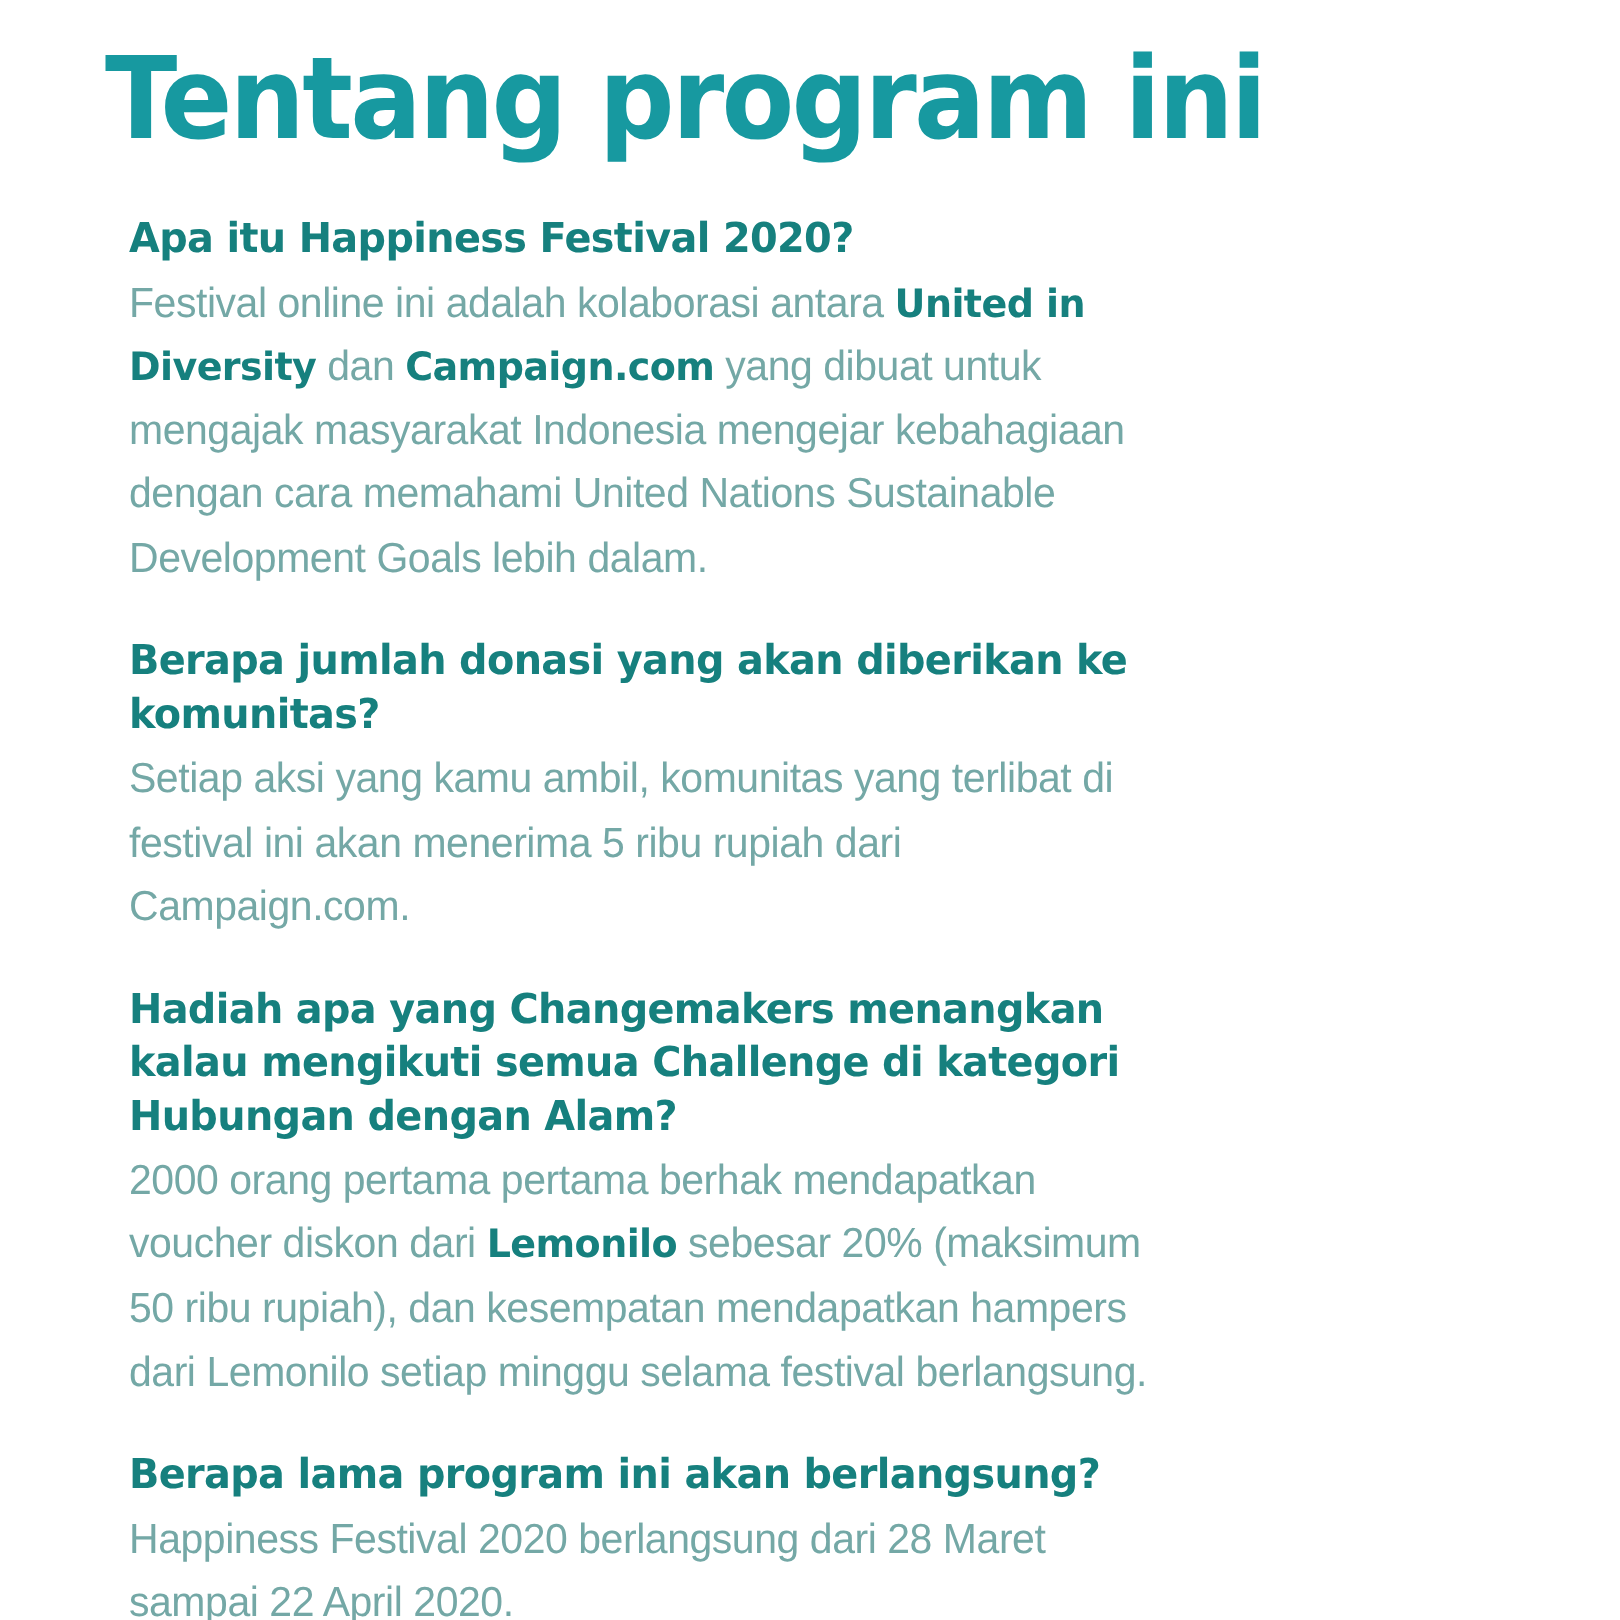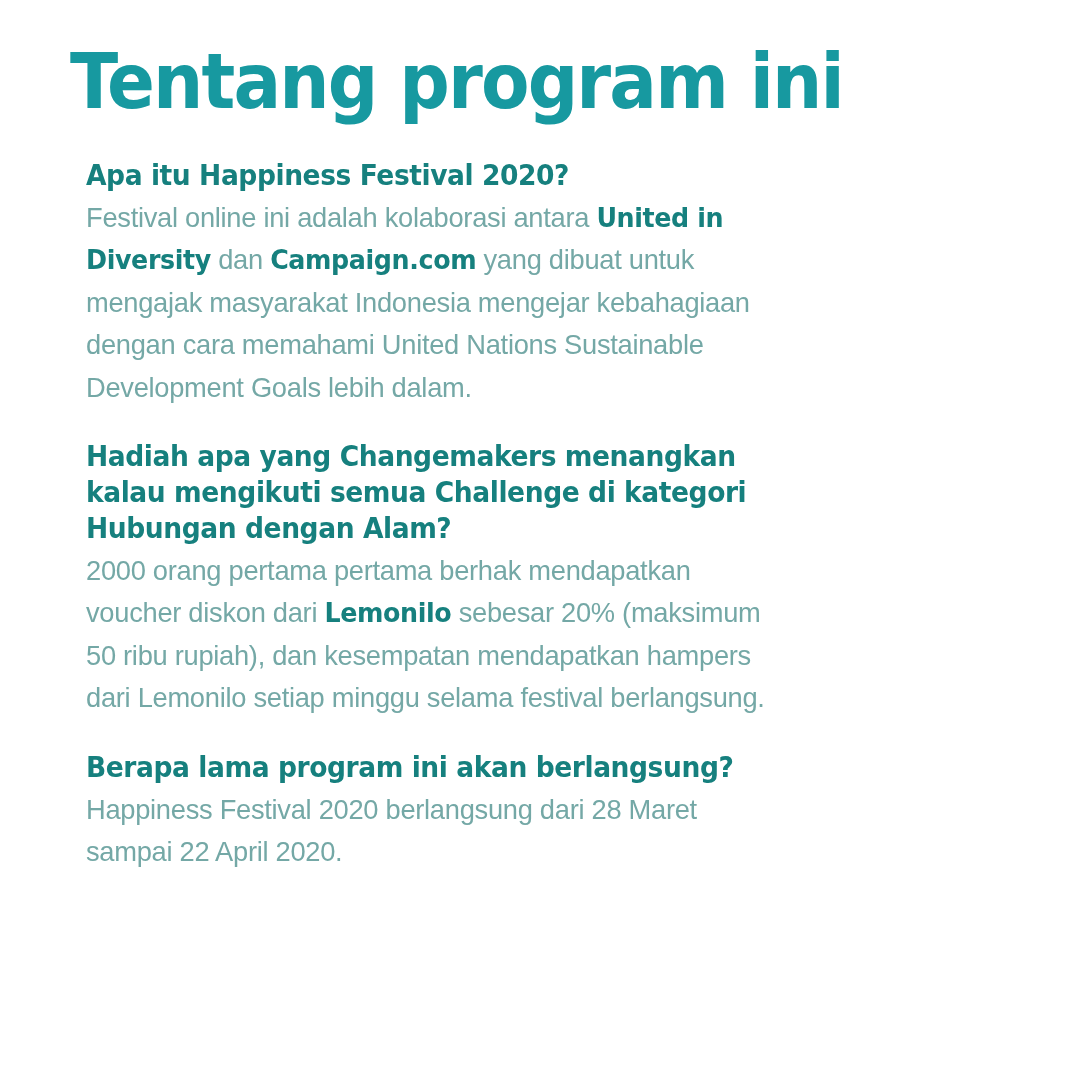--- a/index.html
+++ b/index.html
@@ -13,21 +13,21 @@
     font-family: "Liberation Sans", sans-serif;
     -webkit-font-smoothing: antialiased;
     overflow: hidden;
   }
 
   .page {
     position: relative;
     width: 864px;
     height: 1080px;
     box-sizing: border-box;
-    padding: 44px 66px 0 70px;
+    padding: 28px 66px 0 70px;
     background: #ffffff;
   }
 
   .page-title {
     font-family: "DejaVu Sans", sans-serif;
     font-weight: 700;
     font-size: 76px;
     line-height: 1.0;
     letter-spacing: -2.0px;
     color: #1799A0;
@@ -90,20 +90,24 @@
 
   <h1 class="page-title">Tentang program ini</h1>
 
   <div class="faq-list">
 
     <section class="faq-item">
       <h2 class="faq-question">Apa itu Happiness Festival 2020?</h2>
       <p class="faq-answer">Festival online ini adalah kolaborasi antara <b>United in Diversity</b> dan <b>Campaign.com</b> yang dibuat untuk mengajak masyarakat Indonesia mengejar kebahagiaan dengan cara memahami United Nations Sustainable Development Goals lebih dalam.</p>
     </section>
 
+    <section class="faq-item">
+      <h2 class="faq-question">Berapa jumlah donasi yang akan diberikan ke komunitas?</h2>
+      <p class="faq-answer">Setiap aksi yang kamu ambil, komunitas yang terlibat di festival ini akan menerima 5 ribu rupiah dari Campaign.com.</p>
+    </section>
 
     <section class="faq-item">
       <h2 class="faq-question">Hadiah apa yang Changemakers menangkan kalau mengikuti semua Challenge di kategori Hubungan dengan Alam?</h2>
       <p class="faq-answer">2000 orang pertama pertama berhak mendapatkan voucher diskon dari <b>Lemonilo</b> sebesar 20% (maksimum 50 ribu rupiah), dan kesempatan mendapatkan hampers dari Lemonilo setiap minggu selama festival berlangsung.</p>
     </section>
 
     <section class="faq-item">
       <h2 class="faq-question">Berapa lama program ini akan berlangsung?</h2>
       <p class="faq-answer">Happiness Festival 2020 berlangsung dari 28 Maret sampai 22 April 2020.</p>
     </section>

